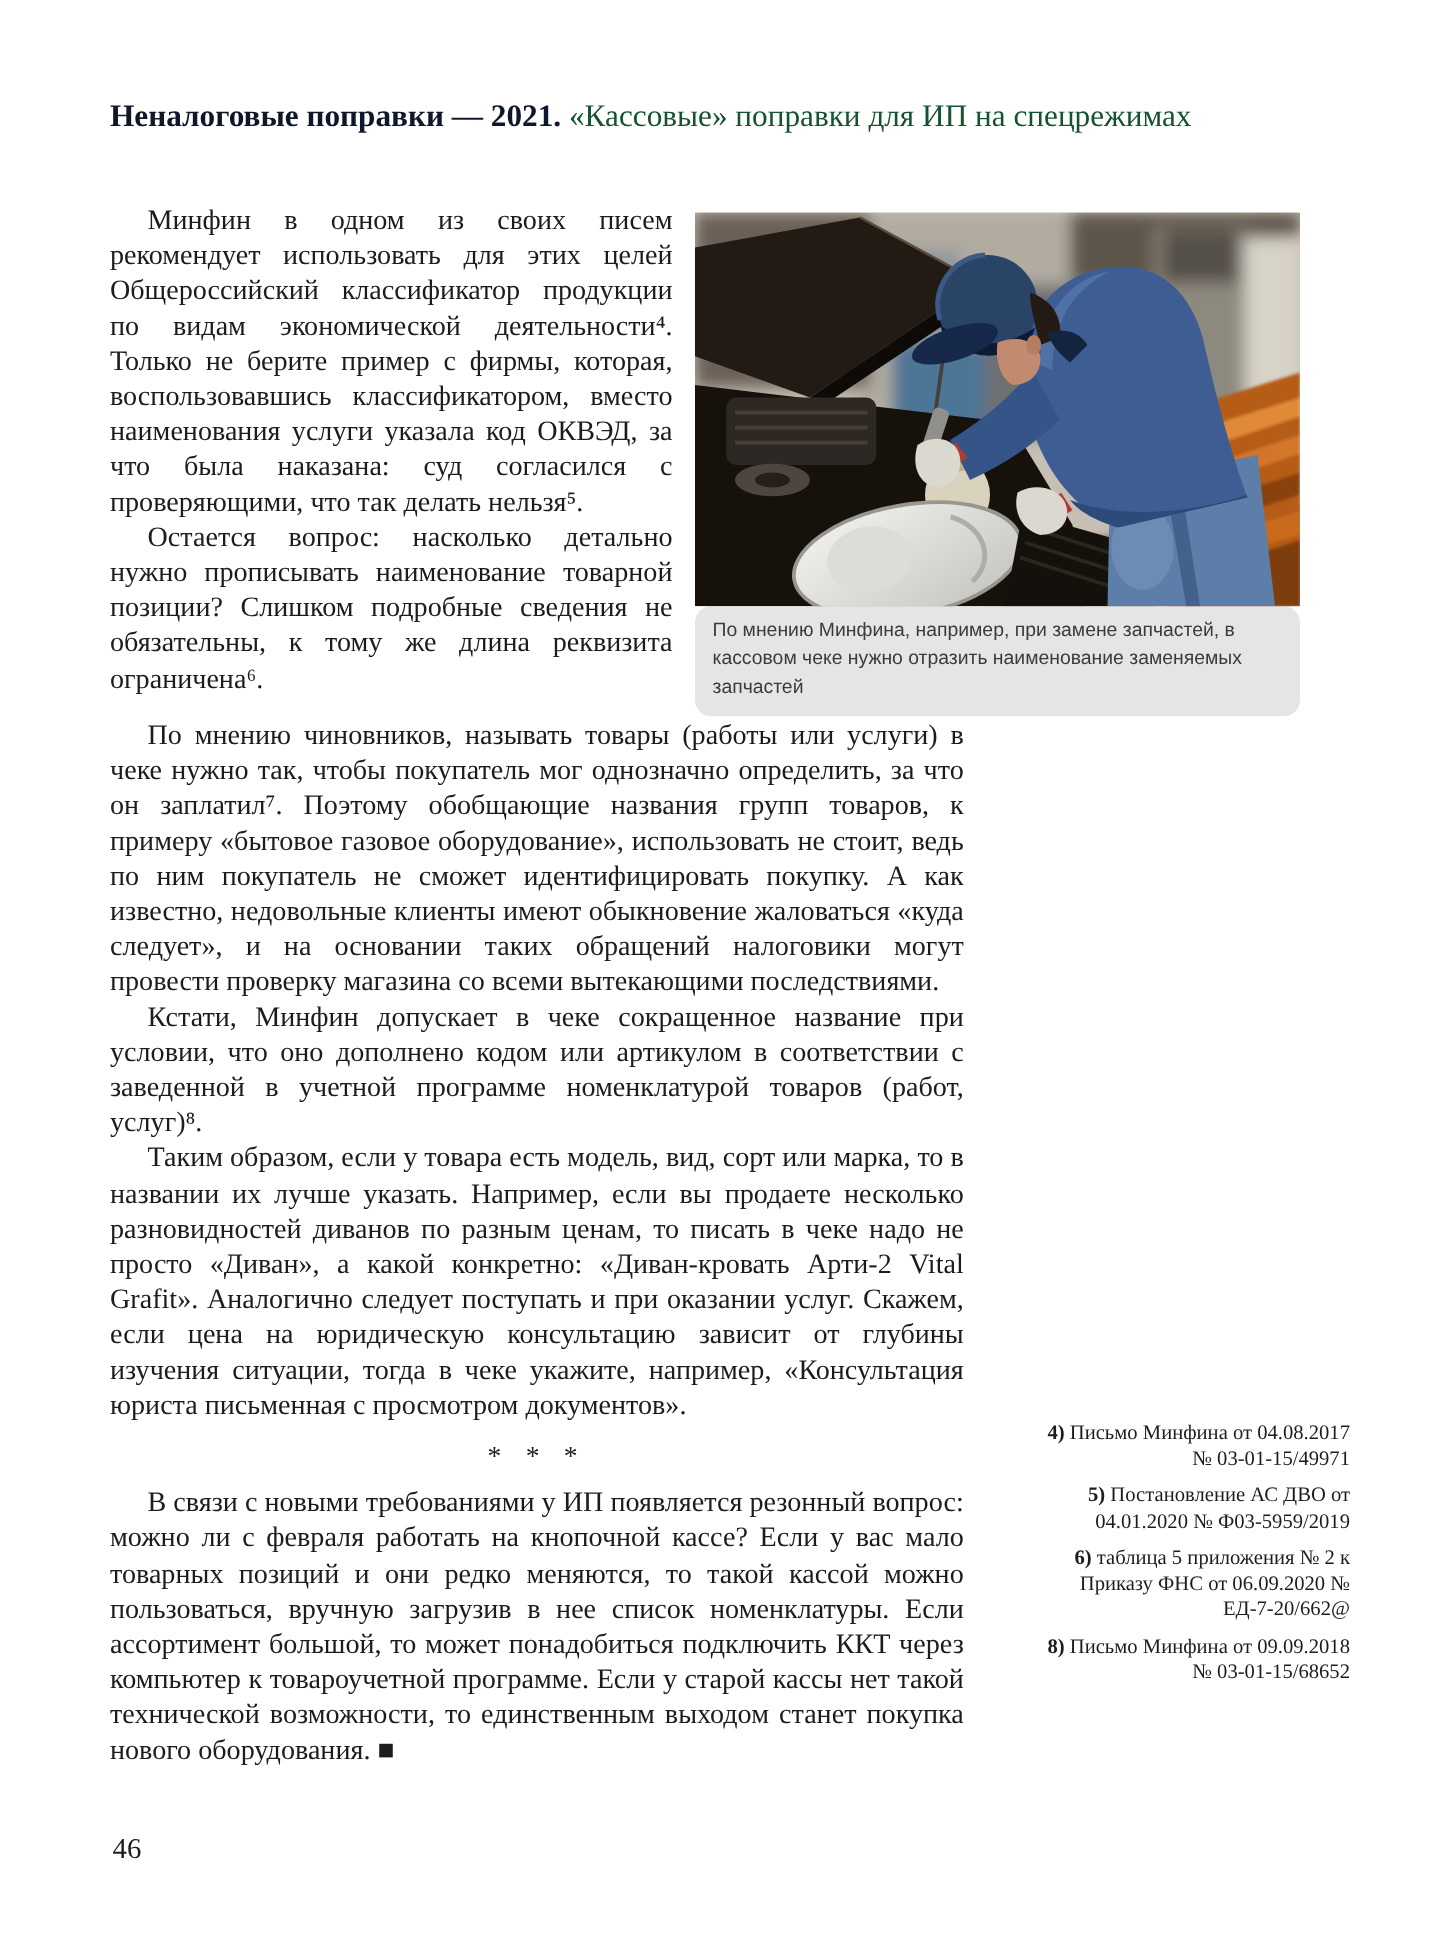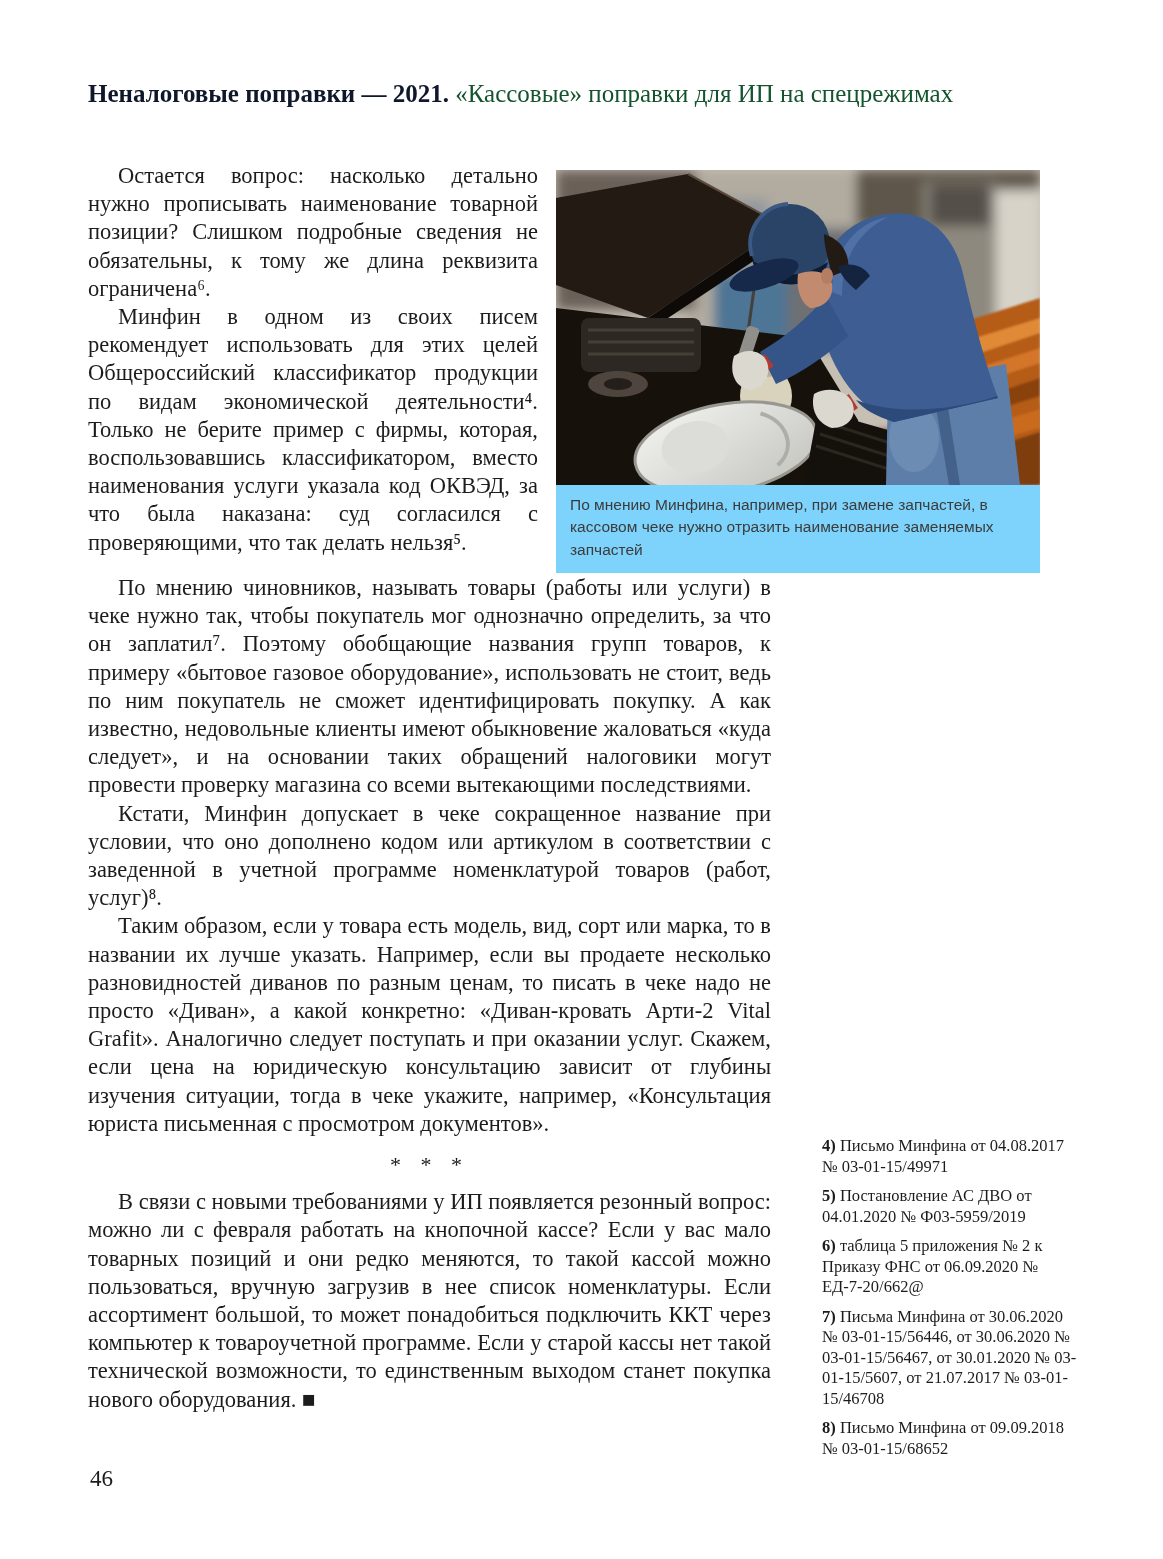--- a/index.html
+++ b/index.html
@@ -12,51 +12,51 @@
   .hdr-bold{font-weight:bold;color:#0f172a;}
   .hdr-light{font-weight:normal;color:#14532d;}
 
   .col1{position:absolute;left:88px;top:162px;width:450px;
         font-size:22.5px;line-height:28.2px;text-align:justify;}
   .col1 p, .col2 p{margin:0;text-indent:30px;}
 
   .figure{position:absolute;left:556px;top:170px;width:484px;margin:0;}
   .photo{display:block;width:484px;height:315px;}
   .caption{
-    background:#7dd3fc;color:#3b3b3b;
+    background:#e5e5e5;color:#3b3b3b;
     font-family:"Liberation Sans","DejaVu Sans",sans-serif;
-    font-size:15.5px;line-height:1.45;padding:9px 16px 12px 14px;
+    font-size:15.5px;line-height:1.45;padding:9px 16px 12px 14px;border-radius:13px;
   }
 
   .col2{position:absolute;left:88px;top:574px;width:683px;
         font-size:22.5px;line-height:28.2px;text-align:justify;}
   .separator{text-align:center;font-size:22px;letter-spacing:7px;
              margin:13px 0 9px 0;text-indent:0;}
   .final{text-indent:0;}
 
   .footnotes{position:absolute;left:822px;top:1136px;width:258px;
              font-size:16.5px;line-height:20.5px;text-align:left;}
-  .footnote{margin:0 0 9px 0;}
+  .footnote{margin:0 0 9px 0;text-align:right;}
   .fn-num{font-weight:bold;}
 
   .page-num{position:absolute;left:90px;top:1466px;font-size:23px;}
 </style>
 </head>
 <body>
 
 <div class="page">
 
   <div class="header">
     <span class="hdr-bold">Неналоговые поправки — 2021.</span>
     <span class="hdr-light">«Кассовые» поправки для ИП на спецрежимах</span>
   </div>
 
   <div class="col1">
+    <p>Минфин в одном из своих писем рекомендует использовать для этих целей Общероссийский классификатор продукции по видам экономической деятельности⁴. Только не берите пример с фирмы, которая, воспользовавшись классификатором, вместо наименования услуги указала код ОКВЭД, за что была наказана: суд согласился с проверяющими, что так делать нельзя⁵.</p>
     <p>Остается вопрос: насколько детально нужно прописывать наименование товарной позиции? Слишком подробные сведения не обязательны, к тому же длина реквизита ограничена⁶.</p>
-    <p>Минфин в одном из своих писем рекомендует использовать для этих целей Общероссийский классификатор продукции по видам экономической деятельности⁴. Только не берите пример с фирмы, которая, воспользовавшись классификатором, вместо наименования услуги указала код ОКВЭД, за что была наказана: суд согласился с проверяющими, что так делать нельзя⁵.</p>
   </div>
 
   <figure class="figure">
     <svg class="photo" viewBox="0 0 484 315" width="484" height="315" xmlns="http://www.w3.org/2000/svg">
       <defs>
         <filter id="b6" x="-20%" y="-20%" width="140%" height="140%">
             <feGaussianBlur stdDeviation="6"></feGaussianBlur>
           </filter>
         <filter id="b3" x="-20%" y="-20%" width="140%" height="140%">
             <feGaussianBlur stdDeviation="3"></feGaussianBlur>
@@ -167,24 +167,20 @@
     </div>
     <div class="footnote">
       <span class="fn-num">5)</span>
       <span>Постановление АС ДВО от 04.01.2020 № Ф03-5959/2019</span>
     </div>
     <div class="footnote">
       <span class="fn-num">6)</span>
       <span>таблица 5 приложения № 2 к Приказу ФНС от 06.09.2020 № ЕД-7-20/662@</span>
     </div>
     <div class="footnote">
-      <span class="fn-num">7)</span>
-      <span>Письма Минфина от 30.06.2020 № 03-01-15/56446, от 30.06.2020 № 03-01-15/56467, от 30.01.2020 № 03-01-15/5607, от 21.07.2017 № 03-01-15/46708</span>
-    </div>
-    <div class="footnote">
       <span class="fn-num">8)</span>
       <span>Письмо Минфина от 09.09.2018 № 03-01-15/68652</span>
     </div>
   </aside>
 
   <div class="page-num">46</div>
 
 </div>
 
 </body></html>

